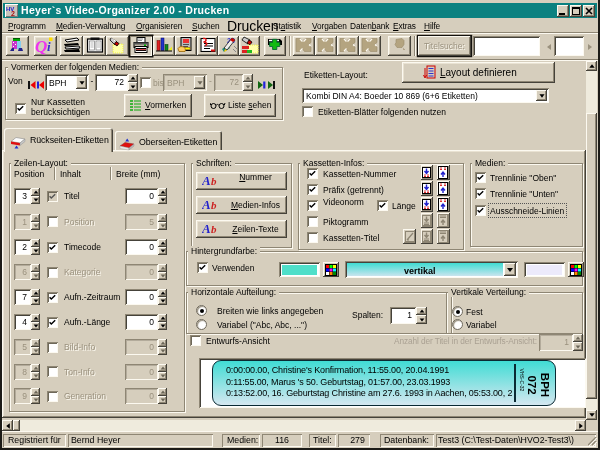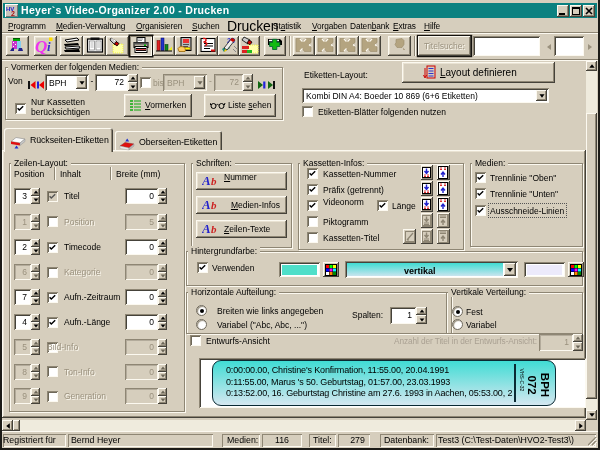--- a/index.html
+++ b/index.html
@@ -423,21 +423,21 @@
     <div class="tdn" style="border-top-color:#000;transform:translate(-50%,-50%) scale(.8)"></div>
   </div>
 <div class="ab skf" style="left:14px;top:339px;width:17px;height:16px;text-align:right;line-height:16px;padding-right:4px;box-sizing:border-box;color:#9a917e">5</div>
 <div class="ab sp" style="left:31px;top:339px;width:9px;height:8px">
     <div class="tup" style="border-bottom-color:#6b6557;transform:translate(-50%,-50%) scale(.8)"></div>
   </div>
 <div class="ab sp" style="left:31px;top:347px;width:9px;height:8px">
     <div class="tdn" style="border-top-color:#6b6557;transform:translate(-50%,-50%) scale(.8)"></div>
   </div>
 <div class="ab cb" style="left:47px;top:341.5px"></div>
-<div class="ab lbl" style="left:47px;top:342px;color:#9a917e;text-shadow:1px 1px 0 #fcf9f0">Bild-Info</div>
+<div class="ab lbl" style="left:64px;top:342px;color:#9a917e;text-shadow:1px 1px 0 #fcf9f0">Bild-Info</div>
 <div class="ab skf" style="left:125px;top:339px;width:33px;height:16px;text-align:right;line-height:16px;padding-right:4px;box-sizing:border-box;color:#9a917e">0</div>
 <div class="ab sp" style="left:158px;top:339px;width:9px;height:8px">
     <div class="tup" style="border-bottom-color:#6b6557;transform:translate(-50%,-50%) scale(.8)"></div>
   </div>
 <div class="ab sp" style="left:158px;top:347px;width:9px;height:8px">
     <div class="tdn" style="border-top-color:#6b6557;transform:translate(-50%,-50%) scale(.8)"></div>
   </div>
 <div class="ab skf" style="left:14px;top:363.5px;width:17px;height:16px;text-align:right;line-height:16px;padding-right:4px;box-sizing:border-box;color:#9a917e">8</div>
 <div class="ab sp" style="left:31px;top:363.5px;width:9px;height:8px">
     <div class="tup" style="border-bottom-color:#6b6557;transform:translate(-50%,-50%) scale(.8)"></div>
@@ -470,35 +470,35 @@
 <div class="ab sp" style="left:158px;top:396px;width:9px;height:8px">
     <div class="tdn" style="border-top-color:#6b6557;transform:translate(-50%,-50%) scale(.8)"></div>
   </div>
 <div class="ab gv" style="left:191px;top:163px;width:99px;height:83px;"></div>
 <div class="ab lbl" style="left:193px;top:158px;background:#d6cebd;padding:0 3px;line-height:10px">Schriften:</div>
 <div class="ab rz" style="left:196px;top:172px;width:91px;height:18px">
     <div style="position:absolute;left:6px;top:2px"><svg width="17" height="13" viewBox="0 0 17 13">
         <text x="0" y="11" font-family="Liberation Serif" font-size="13" font-style="italic" font-weight="bold" fill="#22c">A</text>
         <text x="9" y="11" font-family="Liberation Serif" font-size="11" font-style="italic" font-weight="bold" fill="#c22">b</text>
       </svg></div>
-    <div class="lbl" style="position:absolute;left:28px;right:0;top:0;text-align:left"><u>N</u>ummer</div>
+    <div class="lbl" style="position:absolute;left:28px;right:0;top:0;text-align:center"><u>N</u>ummer</div>
   </div>
 <div class="ab rz" style="left:196px;top:196px;width:91px;height:18px">
     <div style="position:absolute;left:6px;top:2px"><svg width="17" height="13" viewBox="0 0 17 13">
         <text x="0" y="11" font-family="Liberation Serif" font-size="13" font-style="italic" font-weight="bold" fill="#22c">A</text>
         <text x="9" y="11" font-family="Liberation Serif" font-size="11" font-style="italic" font-weight="bold" fill="#c22">b</text>
       </svg></div>
     <div class="lbl" style="position:absolute;left:28px;right:0;top:4px;text-align:center"><u>M</u>edien-Infos</div>
   </div>
 <div class="ab rz" style="left:196px;top:219.5px;width:91px;height:18px">
     <div style="position:absolute;left:6px;top:2px"><svg width="17" height="13" viewBox="0 0 17 13">
         <text x="0" y="11" font-family="Liberation Serif" font-size="13" font-style="italic" font-weight="bold" fill="#22c">A</text>
         <text x="9" y="11" font-family="Liberation Serif" font-size="11" font-style="italic" font-weight="bold" fill="#c22">b</text>
       </svg></div>
-    <div class="lbl" style="position:absolute;left:28px;right:0;top:4px;text-align:left"><u>Z</u>eilen-Texte</div>
+    <div class="lbl" style="position:absolute;left:28px;right:0;top:4px;text-align:center"><u>Z</u>eilen-Texte</div>
   </div>
 <div class="ab gv" style="left:298px;top:163px;width:164px;height:85px;"></div>
 <div class="ab lbl" style="left:300px;top:158px;background:#d6cebd;padding:0 3px;line-height:10px">Kassetten-Infos:</div>
 <div class="ab cb" style="left:307px;top:168px;background:#fff"><svg width="11" height="11" viewBox="0 0 11 11">
       <path d="M2.6 5.3 L4.3 7 L8.2 3.2" stroke="#000" stroke-width="1.4" fill="none"></path>
     </svg></div>
 <div class="ab lbl" style="left:323px;top:169px;">Kassetten-Nummer</div>
 <div class="ab cb" style="left:307px;top:184px;background:#fff"><svg width="11" height="11" viewBox="0 0 11 11">
       <path d="M2.6 5.3 L4.3 7 L8.2 3.2" stroke="#000" stroke-width="1.4" fill="none"></path>
     </svg></div>
@@ -706,21 +706,21 @@
 <div class="ab" style="left:2px;top:420px;width:595px;height:11px;background:#efebdd"></div>
 <div class="ab sp" style="left:2px;top:420px;width:11px;height:11px">
     <div class="tl" style="transform:translate(-50%,-50%) scale(.9)"></div>
   </div>
 <div class="ab sp" style="left:13px;top:420px;width:7px;height:11px;"></div>
 <div class="ab sp" style="left:575px;top:420px;width:11px;height:11px">
     <div class="tr" style="transform:translate(-50%,-50%) scale(.9)"></div>
   </div>
 <div class="ab" style="left:586px;top:420px;width:11px;height:11px;background:#d6cebd"></div>
 <div class="ab" style="left:2px;top:431px;width:596px;height:1px;background:#fcf9f0"></div>
-<div class="ab" style="left:3px;top:434px;width:63px;height:13px;box-shadow:inset 1px 1px 0 #8e8674,inset -1px -1px 0 #fcf9f0;line-height:13px;font-size:8.8px;text-align:left;box-sizing:border-box;white-space:nowrap;overflow:hidden">Registriert für</div>
+<div class="ab" style="left:3px;top:434px;width:63px;height:13px;box-shadow:inset 1px 1px 0 #8e8674,inset -1px -1px 0 #fcf9f0;line-height:13px;font-size:8.8px;text-align:left;padding-left:5px;box-sizing:border-box;white-space:nowrap;overflow:hidden">Registriert für</div>
 <div class="ab" style="left:68px;top:434px;width:145px;height:13px;box-shadow:inset 1px 1px 0 #8e8674,inset -1px -1px 0 #fcf9f0;line-height:13px;font-size:8.8px;text-align:left;padding-left:3px;box-sizing:border-box;white-space:nowrap;overflow:hidden">Bernd Heyer</div>
 <div class="ab" style="left:222px;top:434px;width:38px;height:13px;box-shadow:inset 1px 1px 0 #8e8674,inset -1px -1px 0 #fcf9f0;line-height:13px;font-size:8.8px;text-align:left;padding-left:5px;box-sizing:border-box;white-space:nowrap;overflow:hidden">Medien:</div>
 <div class="ab" style="left:262px;top:434px;width:40px;height:13px;box-shadow:inset 1px 1px 0 #8e8674,inset -1px -1px 0 #fcf9f0;line-height:13px;font-size:8.8px;text-align:center;padding-left:0px;box-sizing:border-box;white-space:nowrap;overflow:hidden">116</div>
 <div class="ab" style="left:309px;top:434px;width:27px;height:13px;box-shadow:inset 1px 1px 0 #8e8674,inset -1px -1px 0 #fcf9f0;line-height:13px;font-size:8.8px;text-align:left;padding-left:4px;box-sizing:border-box;white-space:nowrap;overflow:hidden">Titel:</div>
 <div class="ab" style="left:338px;top:434px;width:32px;height:13px;box-shadow:inset 1px 1px 0 #8e8674,inset -1px -1px 0 #fcf9f0;line-height:13px;font-size:8.8px;text-align:center;padding-left:7px;box-sizing:border-box;white-space:nowrap;overflow:hidden">279</div>
 <div class="ab" style="left:380px;top:434px;width:54px;height:13px;box-shadow:inset 1px 1px 0 #8e8674,inset -1px -1px 0 #fcf9f0;line-height:13px;font-size:8.8px;text-align:left;padding-left:4px;box-sizing:border-box;white-space:nowrap;overflow:hidden">Datenbank:</div>
 <div class="ab" style="left:436px;top:434px;width:160px;height:13px;box-shadow:inset 1px 1px 0 #8e8674,inset -1px -1px 0 #fcf9f0;line-height:13px;font-size:8.8px;text-align:left;padding-left:2px;box-sizing:border-box;white-space:nowrap;overflow:hidden">Test3 (C:\Test-Daten\HVO2-Test3\)</div>
 <svg class="ab" style="left:588px;top:437px" width="9" height="9" viewBox="0 0 9 9">
     <path d="M8 0 L0 8 M8 4 L4 8 M8 8 L8 8" stroke="#8e8674" stroke-width="1.2"></path>
     <path d="M9 1 L1 9 M9 5 L5 9" stroke="#fcf9f0" stroke-width="1"></path>

